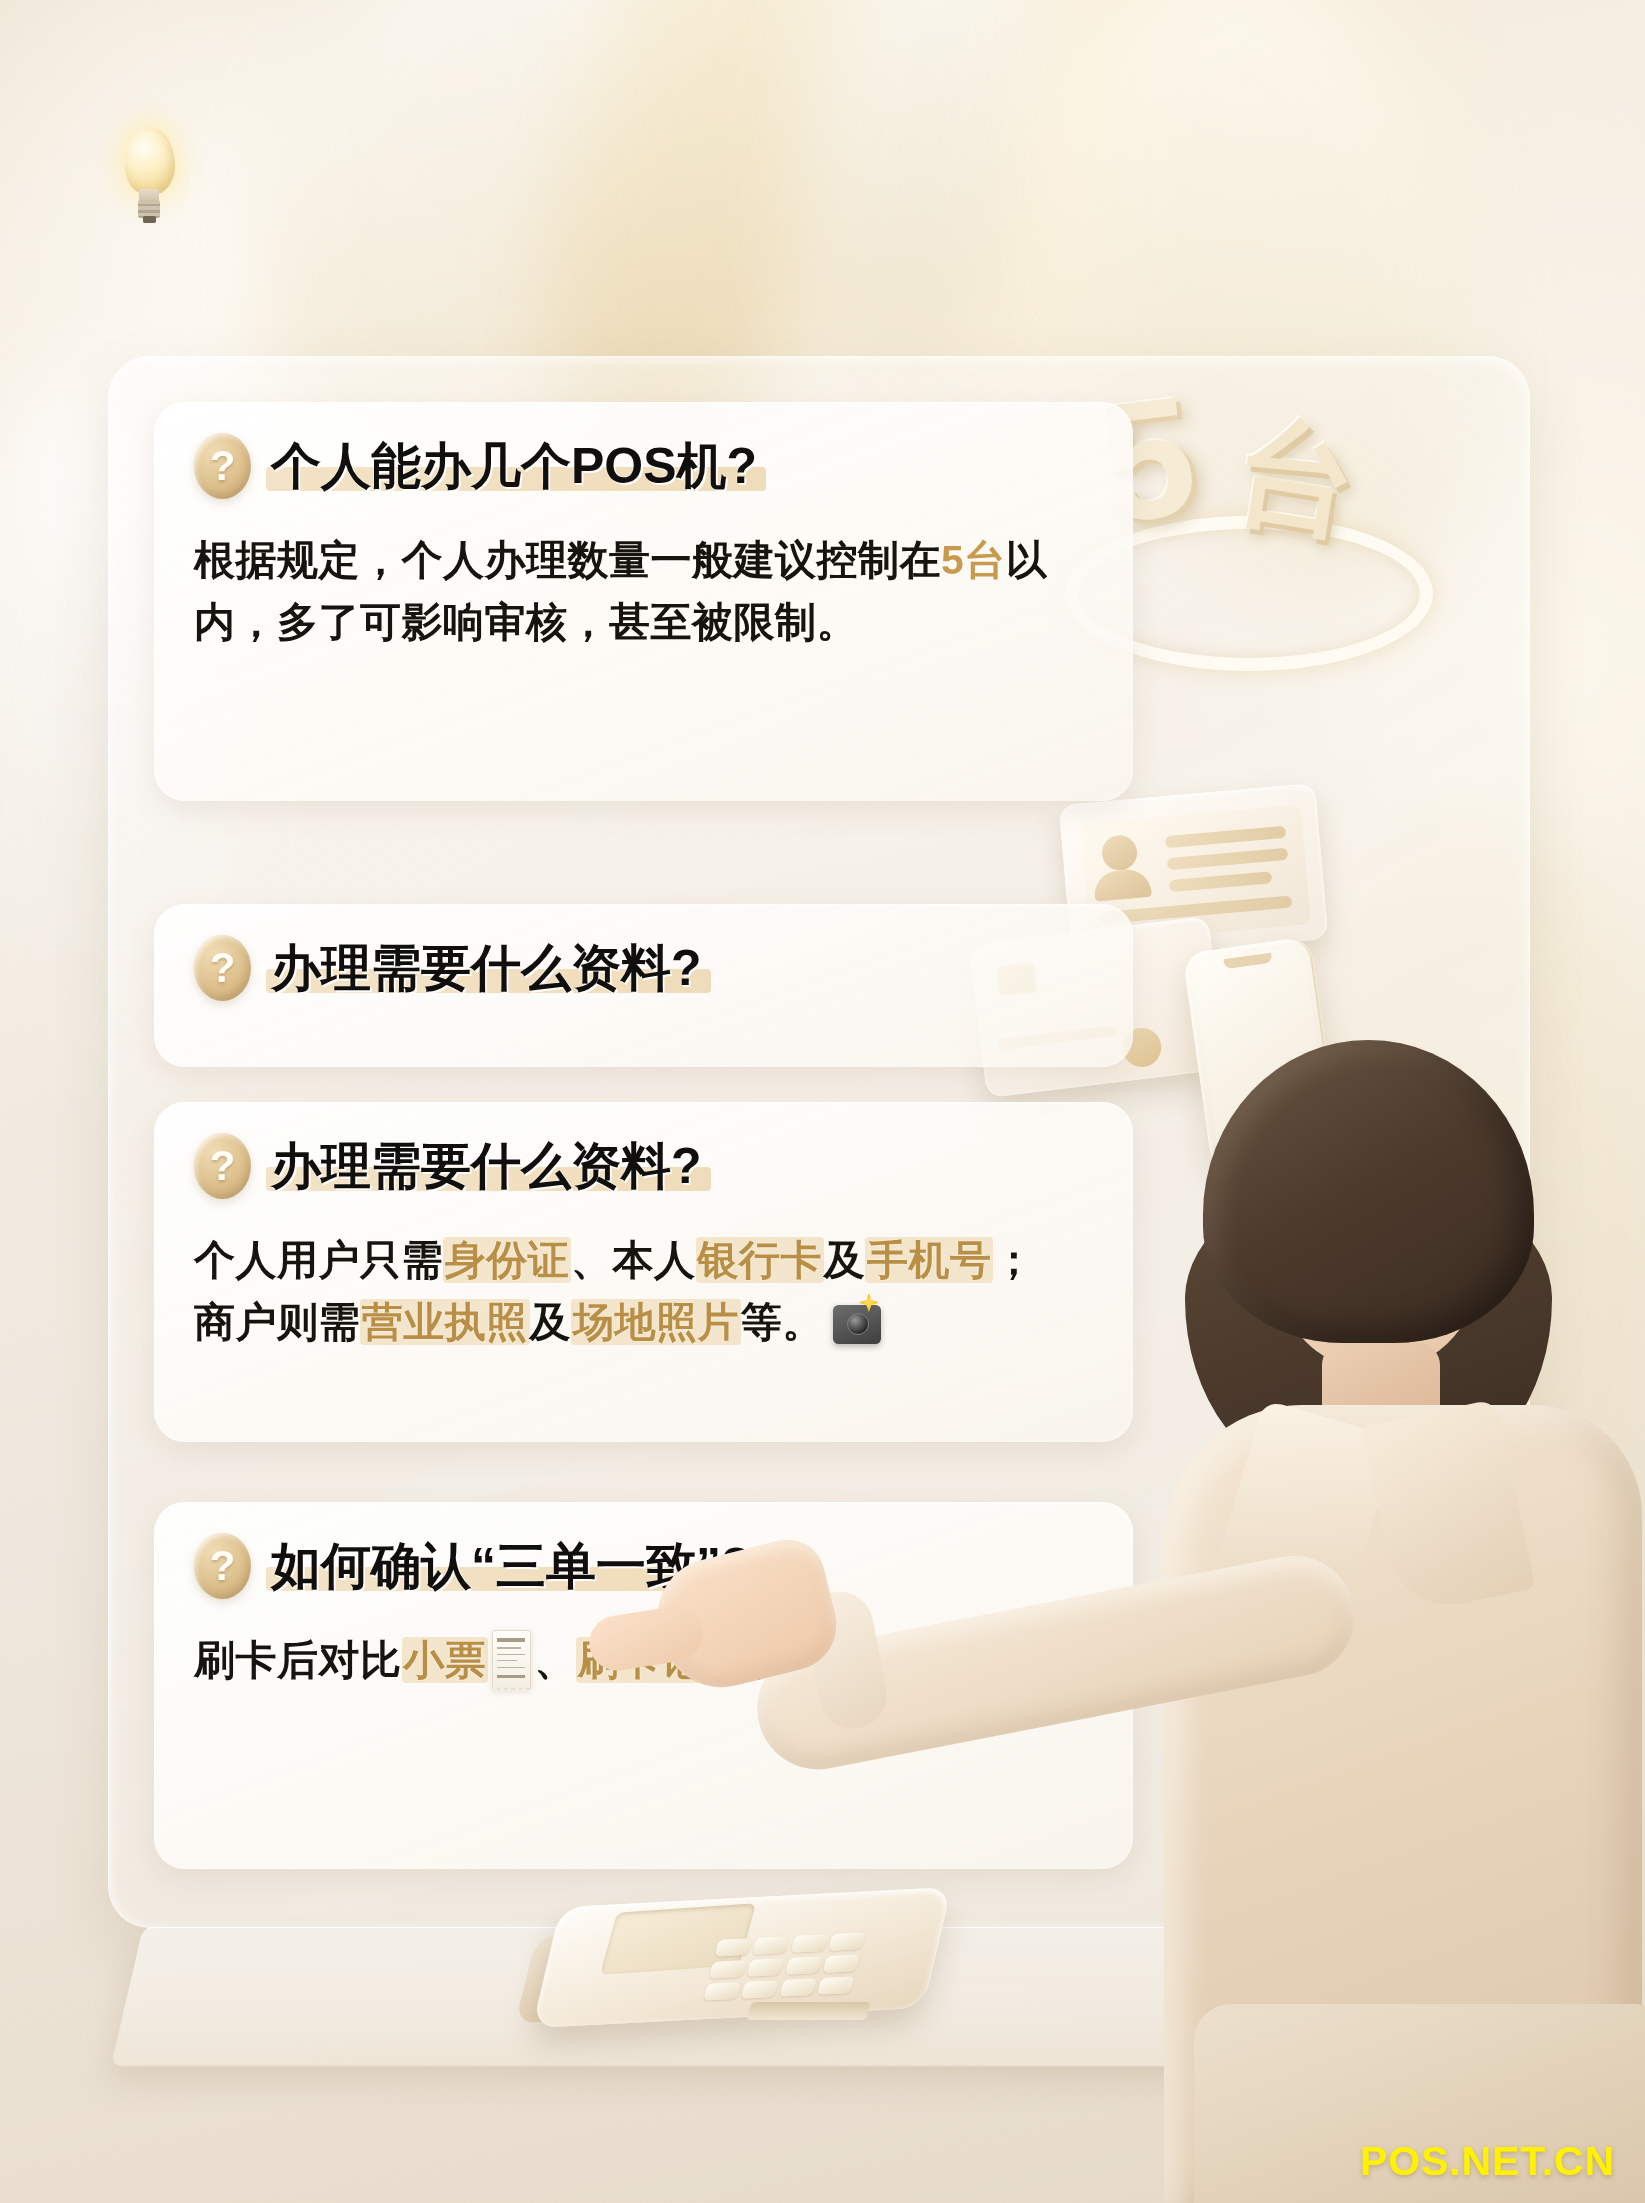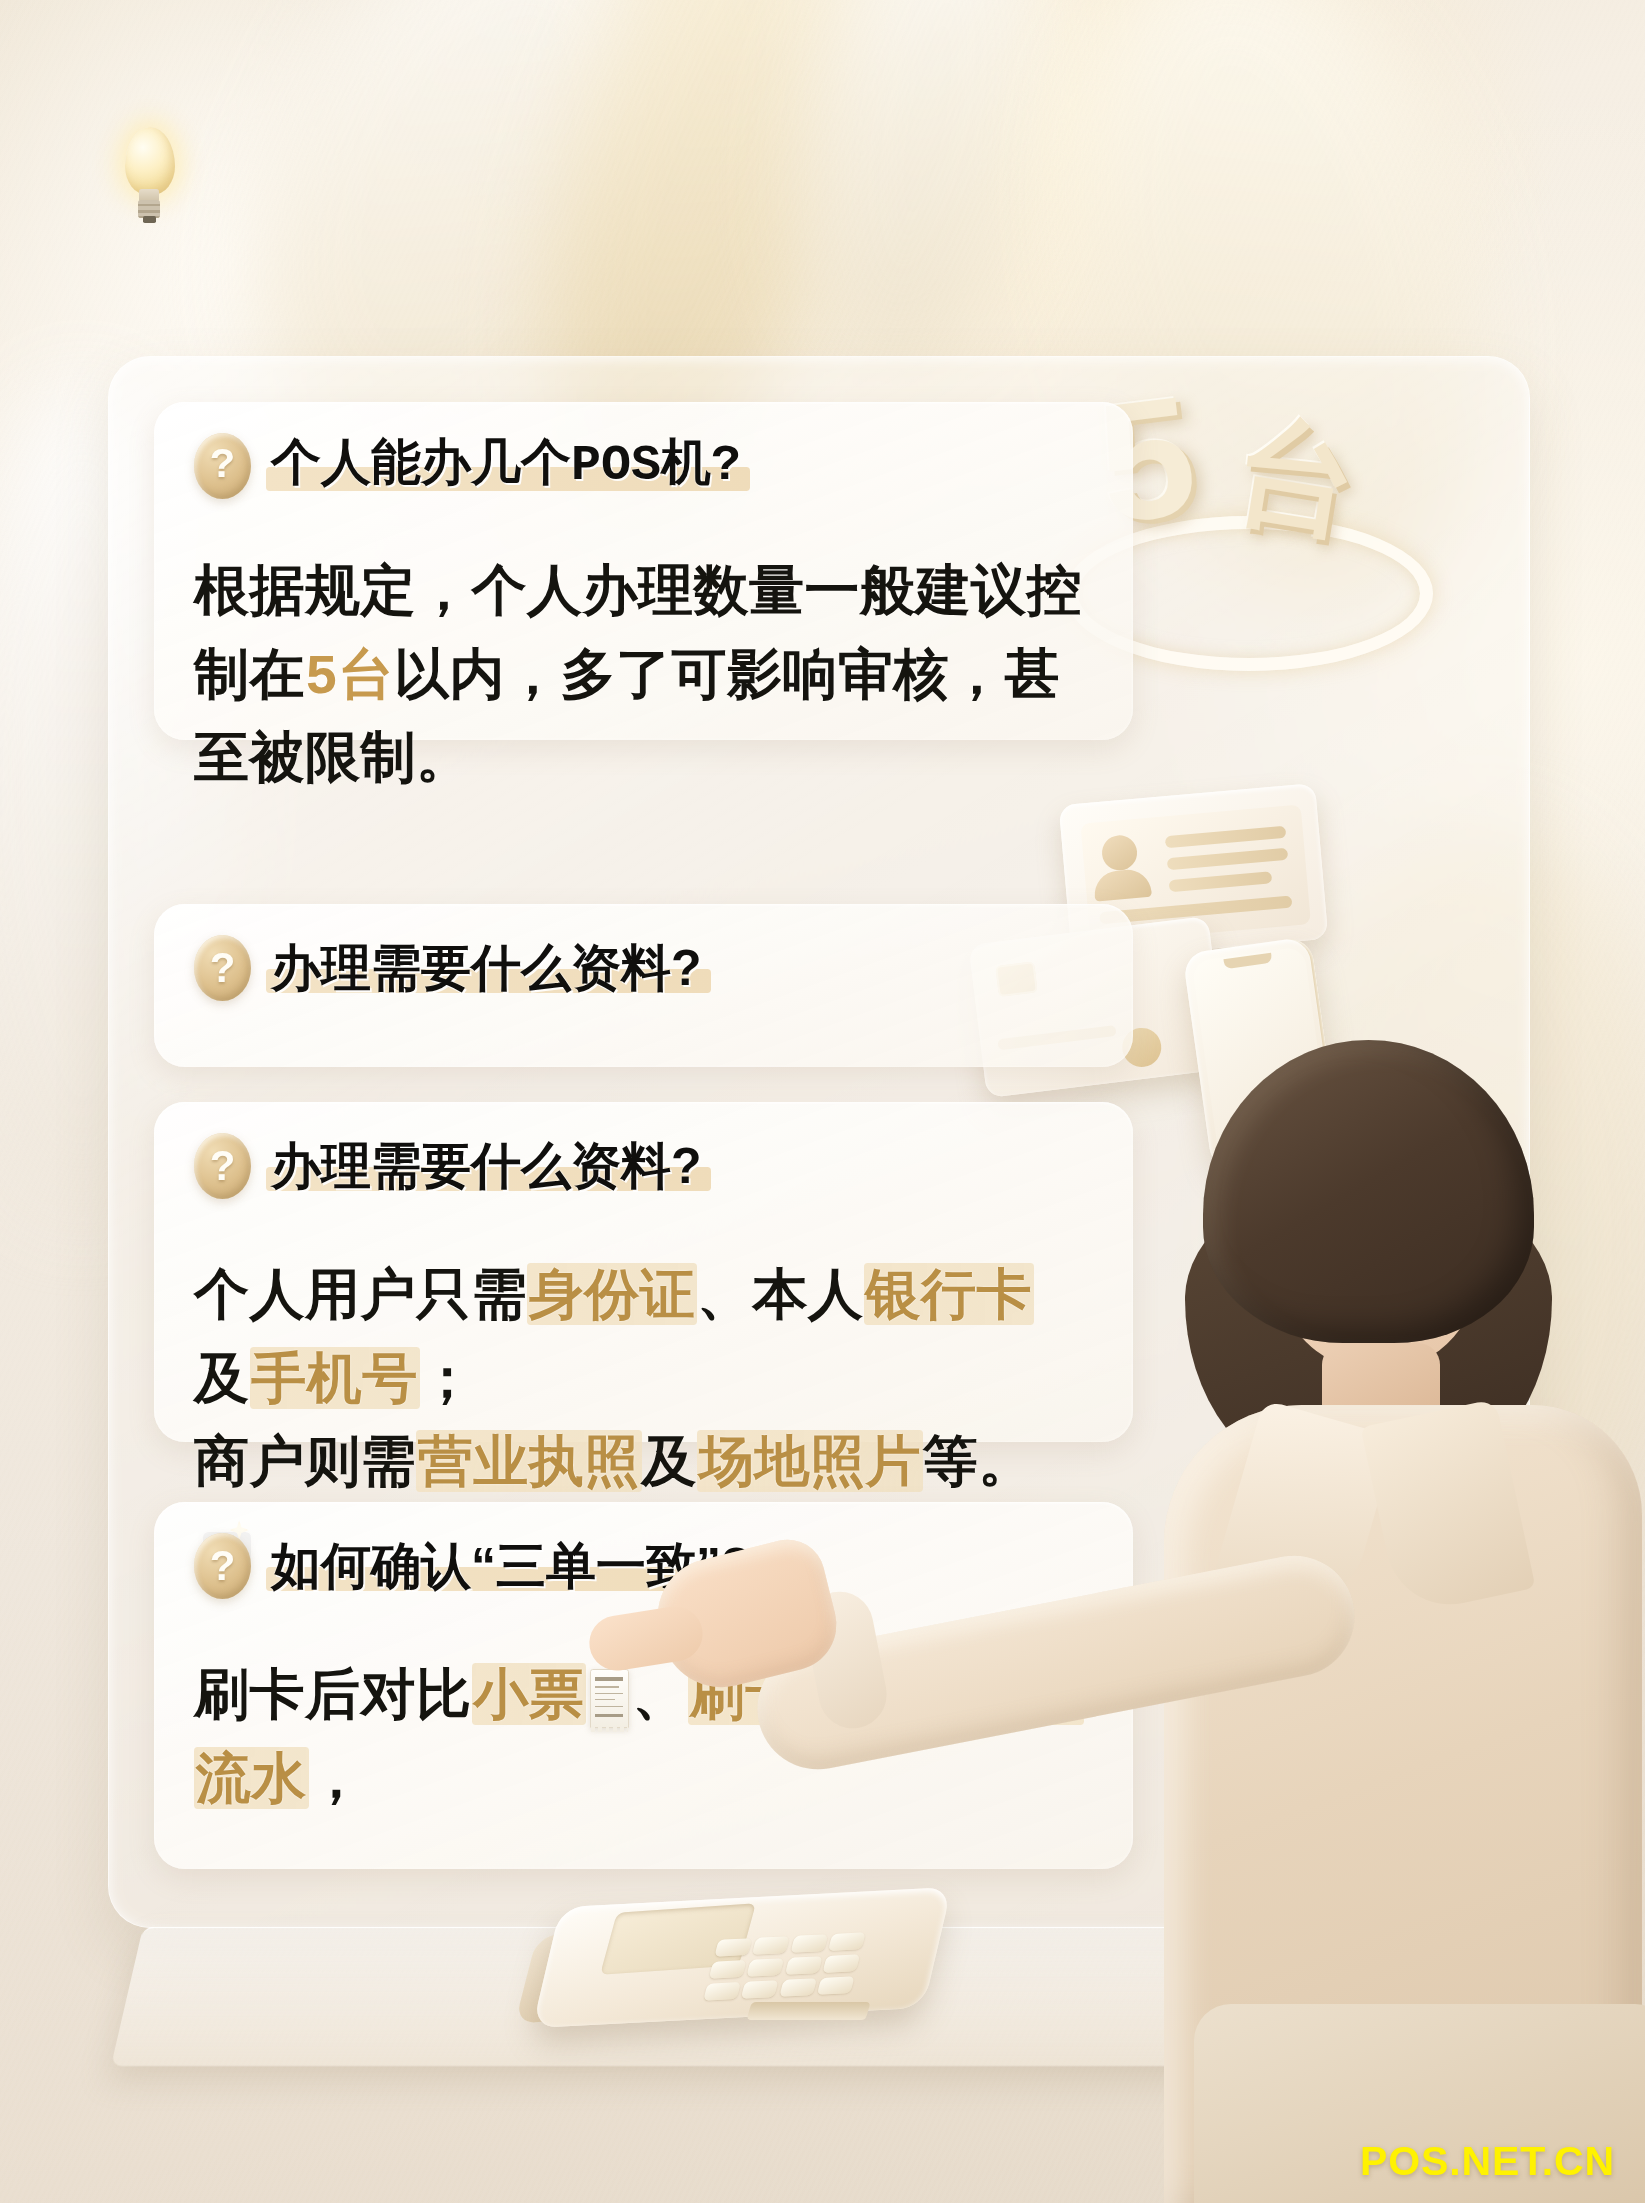--- a/index.html
+++ b/index.html
@@ -129,39 +129,39 @@
   
   .qaCard{position:absolute;z-index:30;border-radius:31px;
      background:linear-gradient(160deg, rgba(255,255,255,.93) 0%, rgba(253,251,247,.88) 55%, rgba(250,246,239,.84) 100%);
      box-shadow:0 9.2px 27.5px rgba(160,138,104,.14), inset 0 0.9px 2.8px rgba(255,255,255,.95);}
   #card1{left:154px;top:404px;width:973px;height:321px;}
   #card2{left:154px;top:759px;width:973px;height:156px;}
   #card3{left:154px;top:946px;width:973px;height:294px;}
   #card4{left:154px;top:1269px;width:973px;height:303px;}
 
   
-  #card1{left:154px;top:402px;width:979px;height:338px;font-family:Liberation Mono, monospace;}
+  #card1{left:154px;top:402px;width:979px;height:399px;}
   #card2{left:154px;top:904px;width:979px;height:163px;}
   #card3{left:154px;top:1102px;width:979px;height:340px;}
   #card4{left:154px;top:1502px;width:979px;height:367px;}
 
   .qHead{position:absolute;left:40px;top:31px;right:27.5px;display:flex;align-items:center;gap:20px;}
   .qMark{flex:0 0 auto;width:57px;height:66px;border-radius:50%;position:relative;
      background:radial-gradient(circle at 34% 28%, #f0dcb4 0%, #ddc08d 55%, #c9a973 100%);
      box-shadow:inset -2.8px -3.7px 7.3px rgba(160,130,80,.4), inset 1.8px 2.8px 5.5px rgba(255,250,238,.85), 0 3.7px 9.2px rgba(160,135,95,.25);}
   .qMark::after{content:"?";position:absolute;inset:0;display:flex;align-items:center;justify-content:center;
      font-size:42px;font-weight:900;color:#fffdf6;text-shadow:0 1.8px 2.8px rgba(150,120,70,.45);}
   .qTitle{font-size:50px;font-weight:900;color:#100f0d;line-height:1.08;white-space:nowrap;position:relative;
      text-shadow:0 0 1.8px #fff,1.8px 1.8px 0 rgba(255,255,255,.9);}
   .qTitle .hl{position:absolute;left:-5.5px;right:-9.2px;bottom:1.8px;height:24px;border-radius:3.7px;z-index:-1;
      background:linear-gradient(90deg,#f3e3c6,#efdcba);}
 
   .qBody{position:absolute;left:40px;right:48px;top:127px;
-     font-size:55px;font-weight:700;line-height:1.52;color:#15140f;letter-spacing:0.5px;
-     text-shadow:0 0 1.8px rgba(255,255,255,.9);margin-top:24px;}
+     font-size:41px;font-weight:700;line-height:1.52;color:#15140f;letter-spacing:0.5px;
+     text-shadow:0 0 1.8px rgba(255,255,255,.9);}
   .gold{color:#c79a4e;text-shadow:0 0 1.8px rgba(255,255,255,.8);}
   .goldbg{color:#b98f45;background:linear-gradient(90deg,rgba(243,228,200,.95),rgba(240,224,193,.8));
      border-radius:3.7px;padding:0 1.8px;box-decoration-break:clone;-webkit-box-decoration-break:clone;}
 
   
   #character{position:absolute;z-index:35;left:1056px;top:1040px;width:606px;height:1164px;pointer-events:none;}
   .chHair{position:absolute;left:147px;top:0;width:331px;height:303px;border-radius:52% 52% 44% 44%/60% 60% 40% 40%;
      background:linear-gradient(150deg,#6b5644 0%,#4c3a2c 48%,#3a2b20 100%);
      box-shadow:inset -16.5px -13px 31px rgba(0,0,0,.35), inset 14.7px 11px 24px rgba(255,235,205,.12);}
   .chHairBack{position:absolute;left:129px;top:138px;width:367px;height:303px;border-radius:46% 46% 38% 38%/40% 40% 60% 60%;

